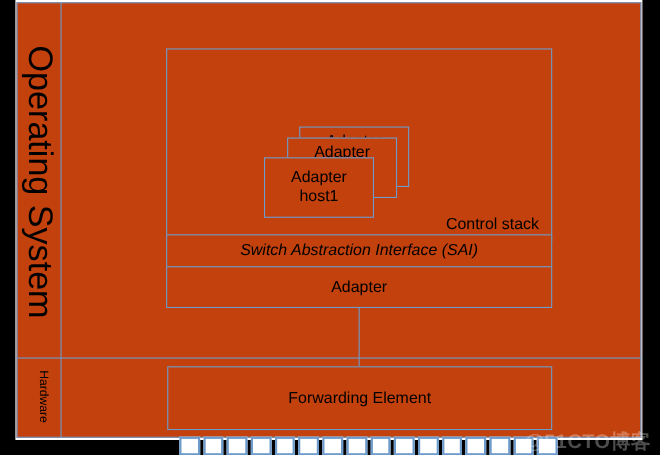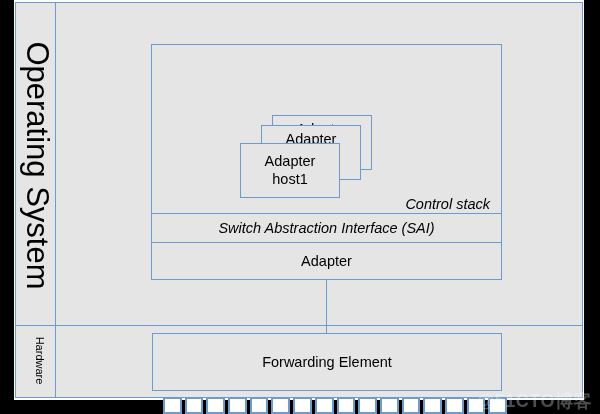--- a/index.html
+++ b/index.html
@@ -24,21 +24,21 @@
     width: 570px;
     height: 400px;
     background: #ffffff;
   }
 
   
   .box {
     position: absolute;
     box-sizing: border-box;
     border: 1.5px solid #6d9ccc;
-    background: #e5e5e5;
+    background: #c2410c;
   }
 
   
   .outer-frame {
     left: 15px;
     top: 2px;
     width: 568px;
     height: 396px;
   }
 
@@ -88,21 +88,20 @@
     width: 90px;
     font-size: 11px;
   }
 
   
   .control-stack {
     left: 151px;
     top: 44px;
     width: 351px;
     height: 176px;
-    font-style: italic;
   }
   .control-stack-label {
     position: absolute;
     right: 11px;
     bottom: 7px;
     font-size: 14.5px;
     color: #000000;
     white-space: nowrap;
   }
 

